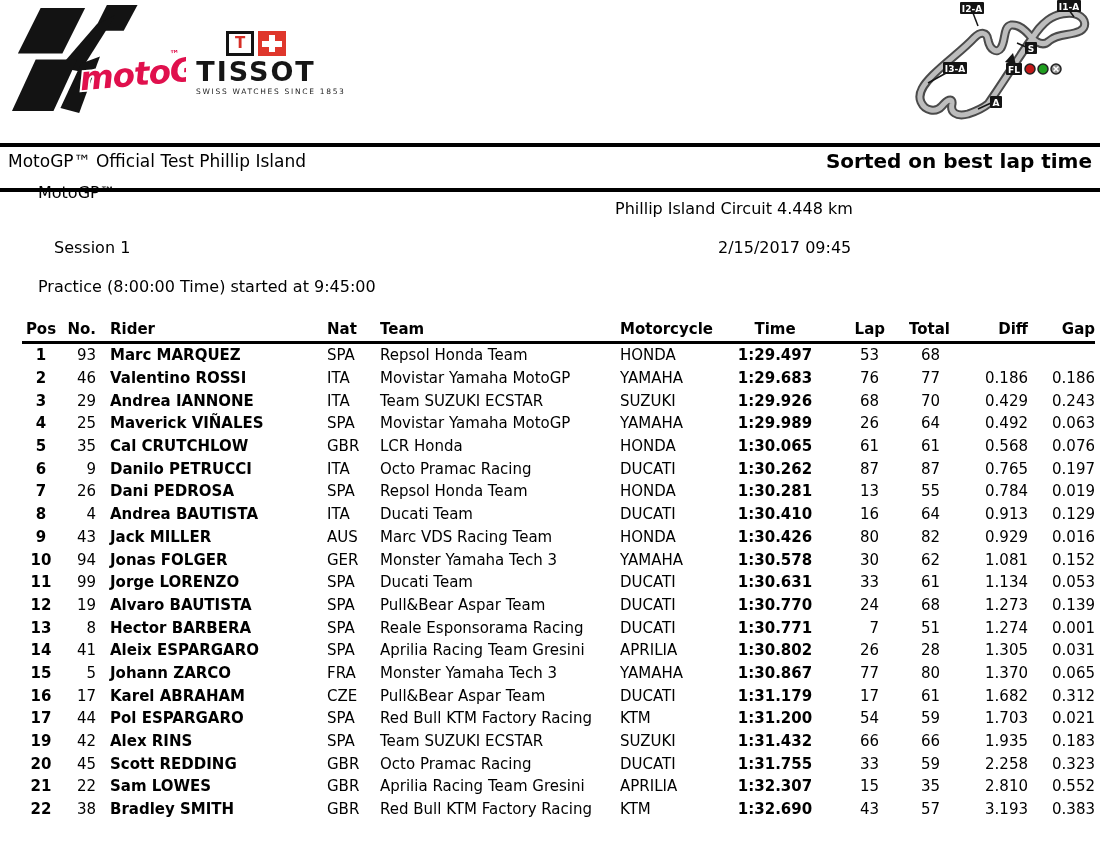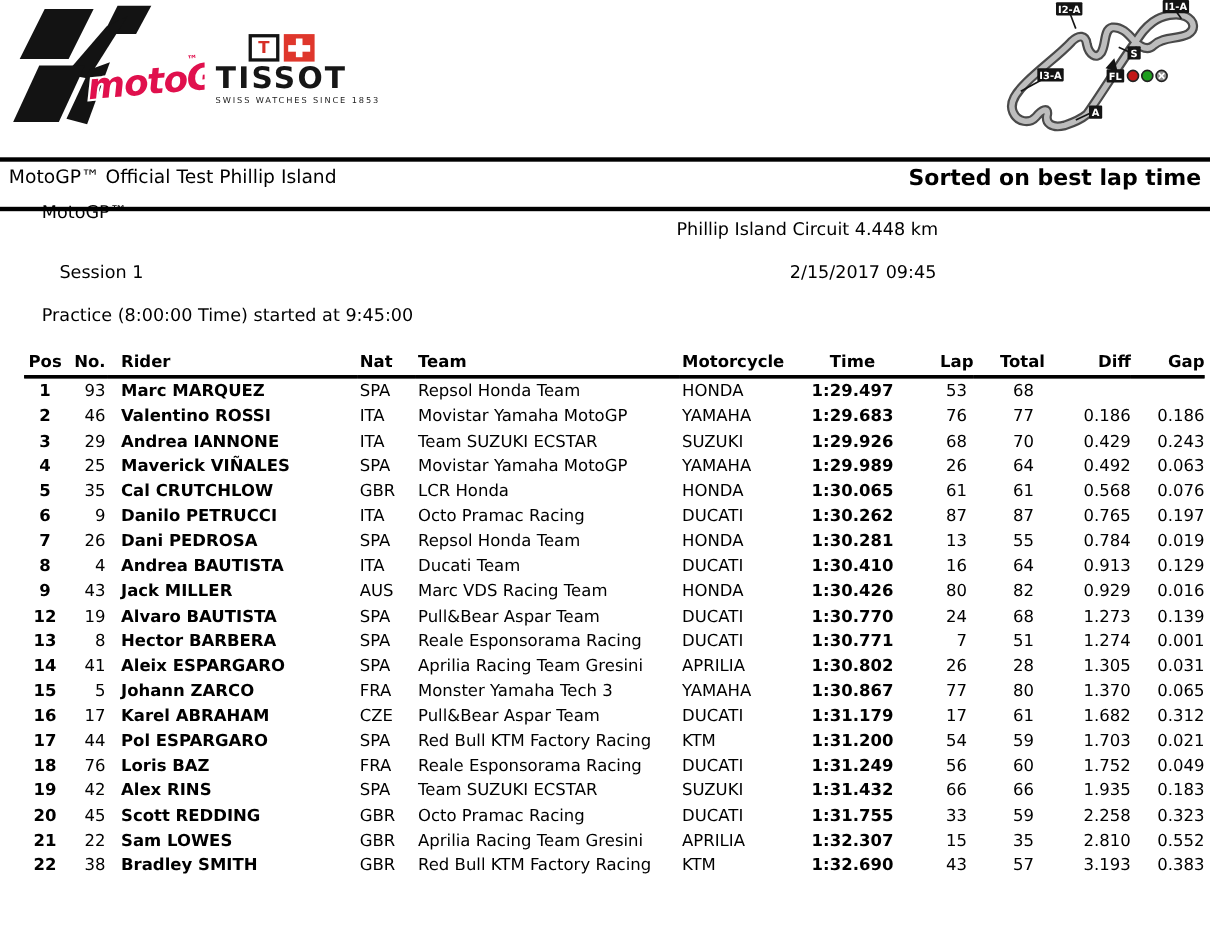--- a/index.html
+++ b/index.html
@@ -295,20 +295,46 @@
         <td class="c-nat">AUS</td>
         <td class="c-team">Marc VDS Racing Team</td>
         <td class="c-motorcycle">HONDA</td>
         <td class="c-time">1:30.426</td>
         <td class="c-lap">80</td>
         <td class="c-total">82</td>
         <td class="c-diff">0.929</td>
         <td class="c-gap">0.016</td>
       </tr>
       <tr>
+        <td class="c-pos">10</td>
+        <td class="c-no">94</td>
+        <td class="c-rider">Jonas FOLGER</td>
+        <td class="c-nat">GER</td>
+        <td class="c-team">Monster Yamaha Tech 3</td>
+        <td class="c-motorcycle">YAMAHA</td>
+        <td class="c-time">1:30.578</td>
+        <td class="c-lap">30</td>
+        <td class="c-total">62</td>
+        <td class="c-diff">1.081</td>
+        <td class="c-gap">0.152</td>
+      </tr>
+      <tr>
+        <td class="c-pos">11</td>
+        <td class="c-no">99</td>
+        <td class="c-rider">Jorge LORENZO</td>
+        <td class="c-nat">SPA</td>
+        <td class="c-team">Ducati Team</td>
+        <td class="c-motorcycle">DUCATI</td>
+        <td class="c-time">1:30.631</td>
+        <td class="c-lap">33</td>
+        <td class="c-total">61</td>
+        <td class="c-diff">1.134</td>
+        <td class="c-gap">0.053</td>
+      </tr>
+      <tr>
         <td class="c-pos">12</td>
         <td class="c-no">19</td>
         <td class="c-rider">Alvaro BAUTISTA</td>
         <td class="c-nat">SPA</td>
         <td class="c-team">Pull&amp;Bear Aspar Team</td>
         <td class="c-motorcycle">DUCATI</td>
         <td class="c-time">1:30.770</td>
         <td class="c-lap">24</td>
         <td class="c-total">68</td>
         <td class="c-diff">1.273</td>
@@ -373,33 +399,20 @@
         <td class="c-nat">SPA</td>
         <td class="c-team">Red Bull KTM Factory Racing</td>
         <td class="c-motorcycle">KTM</td>
         <td class="c-time">1:31.200</td>
         <td class="c-lap">54</td>
         <td class="c-total">59</td>
         <td class="c-diff">1.703</td>
         <td class="c-gap">0.021</td>
       </tr>
       <tr>
-        <td class="c-pos">18</td>
-        <td class="c-no">76</td>
-        <td class="c-rider">Loris BAZ</td>
-        <td class="c-nat">FRA</td>
-        <td class="c-team">Reale Esponsorama Racing</td>
-        <td class="c-motorcycle">DUCATI</td>
-        <td class="c-time">1:31.249</td>
-        <td class="c-lap">56</td>
-        <td class="c-total">60</td>
-        <td class="c-diff">1.752</td>
-        <td class="c-gap">0.049</td>
-      </tr>
-      <tr>
         <td class="c-pos">19</td>
         <td class="c-no">42</td>
         <td class="c-rider">Alex RINS</td>
         <td class="c-nat">SPA</td>
         <td class="c-team">Team SUZUKI ECSTAR</td>
         <td class="c-motorcycle">SUZUKI</td>
         <td class="c-time">1:31.432</td>
         <td class="c-lap">66</td>
         <td class="c-total">66</td>
         <td class="c-diff">1.935</td>

